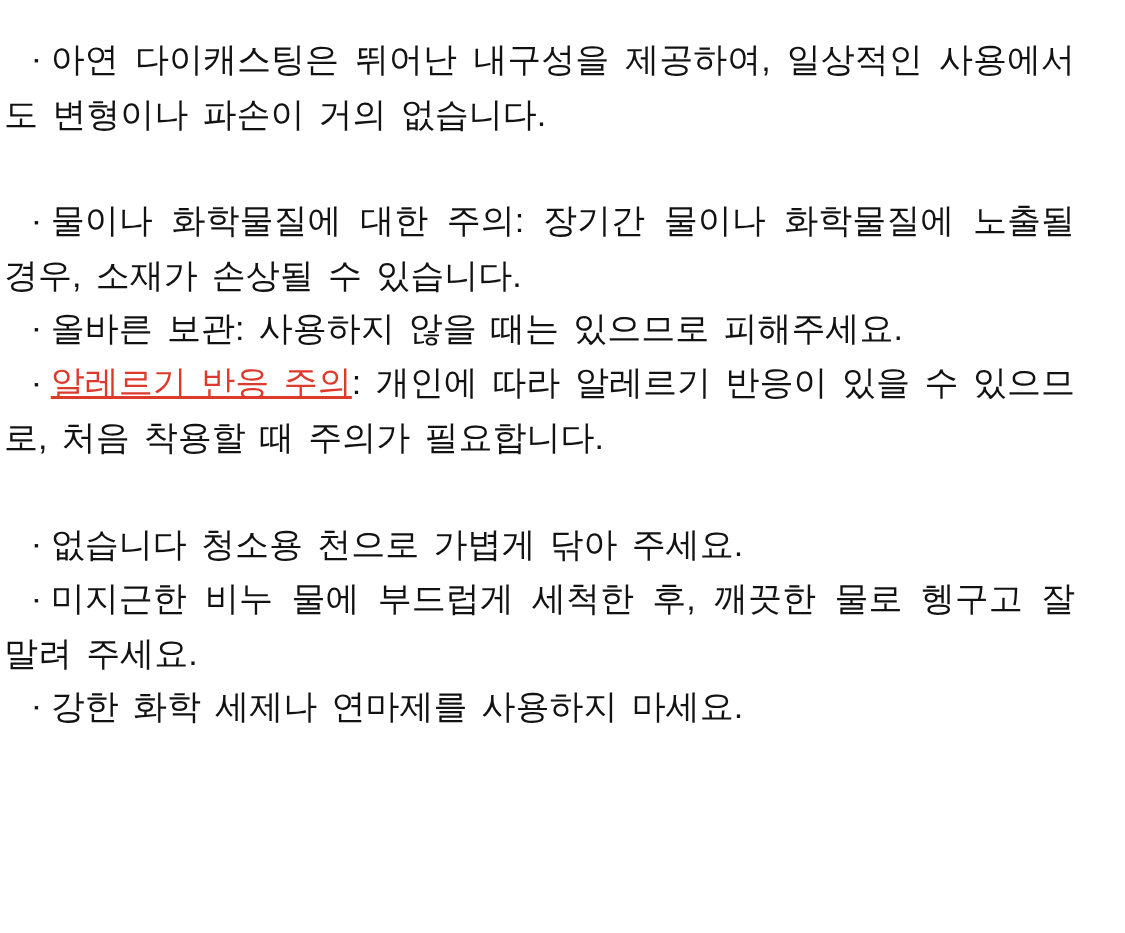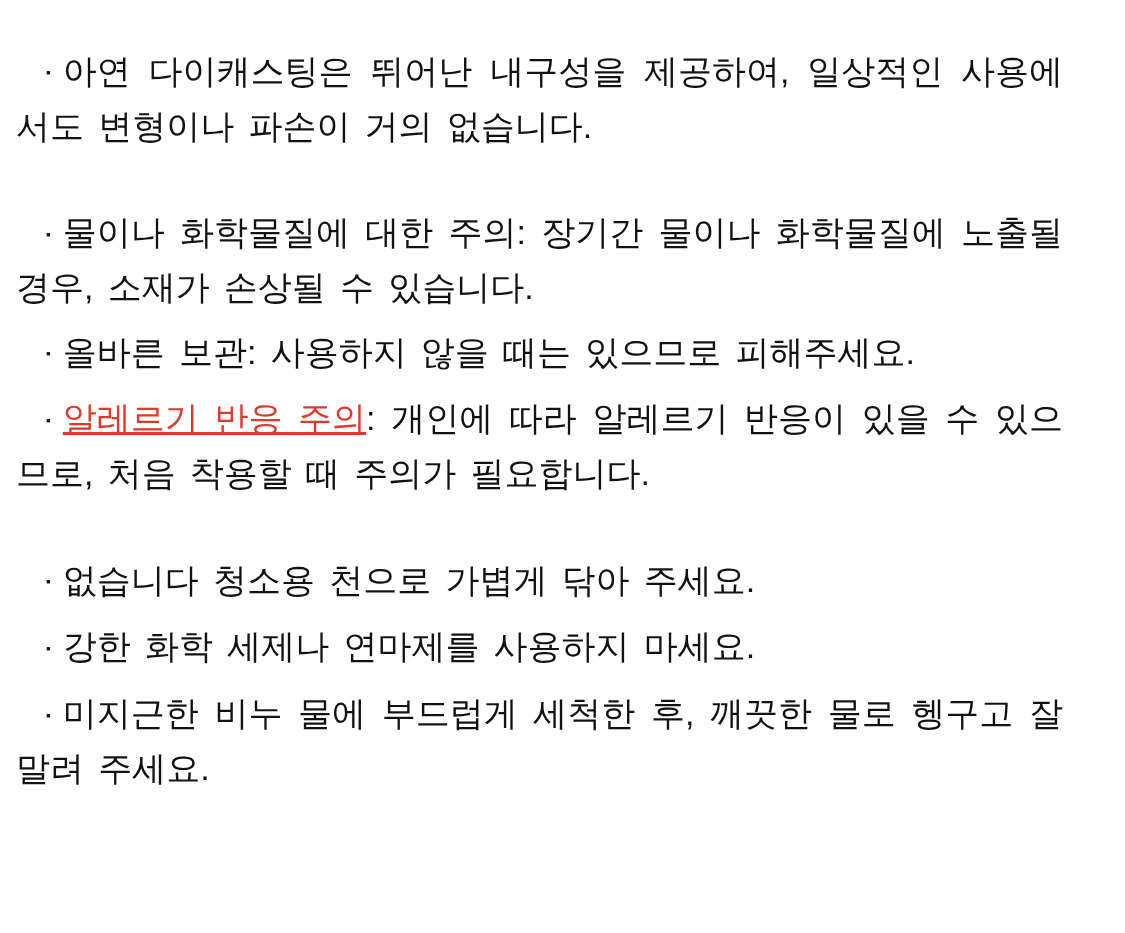--- a/index.html
+++ b/index.html
@@ -20,21 +20,21 @@
     padding: 33px 50px 40px 4px;
     color: var(--text-color, #121212);
     font-size: 34px;
     line-height: 52.5px;
     text-align: justify;
     word-spacing: 0.14em;
   }
   section.group { margin: 0; }
   section.group + section.group { margin-top: 54px; }
   p.bullet-item {
-    margin: 12px;
+    margin: 0;
     text-indent: 30px;   
   }
   span.bullet {
     display: inline-block;
     font-size: 0.40em;
     vertical-align: 0.42em;
     margin-right: 0.88em;
     text-indent: 0;
   }
   span.seg { text-indent: 0; }
@@ -47,16 +47,16 @@
     <section class="group">
       <p class="bullet-item"><span class="bullet">▪</span><span class="seg">아연 다이캐스팅은 뛰어난 내구성을 제공하여, 일상적인 사용에서도 변형이나 파손이 거의 없습니다.</span></p>
     </section>
     <section class="group">
       <p class="bullet-item"><span class="bullet">▪</span><span class="seg">물이나 화학물질에 대한 주의: 장기간 물이나 화학물질에 노출될 경우, 소재가 손상될 수 있습니다.</span></p>
       <p class="bullet-item"><span class="bullet">▪</span><span class="seg">올바른 보관: 사용하지 않을 때는 있으므로 피해주세요.</span></p>
       <p class="bullet-item"><span class="bullet">▪</span><span class="seg red">알레르기 반응 주의</span><span class="seg">: 개인에 따라 알레르기 반응이 있을 수 있으므로, 처음 착용할 때 주의가 필요합니다.</span></p>
     </section>
     <section class="group">
       <p class="bullet-item"><span class="bullet">▪</span><span class="seg">없습니다 청소용 천으로 가볍게 닦아 주세요.</span></p>
+      <p class="bullet-item"><span class="bullet">▪</span><span class="seg">미지근한 비누 물에 부드럽게 세척한 후, 깨끗한 물로 헹구고 잘 말려 주세요.</span></p>
       <p class="bullet-item"><span class="bullet">▪</span><span class="seg">강한 화학 세제나 연마제를 사용하지 마세요.</span></p>
-      <p class="bullet-item"><span class="bullet">▪</span><span class="seg">미지근한 비누 물에 부드럽게 세척한 후, 깨끗한 물로 헹구고 잘 말려 주세요.</span></p>
     </section>
   </main>
 
 </body></html>

